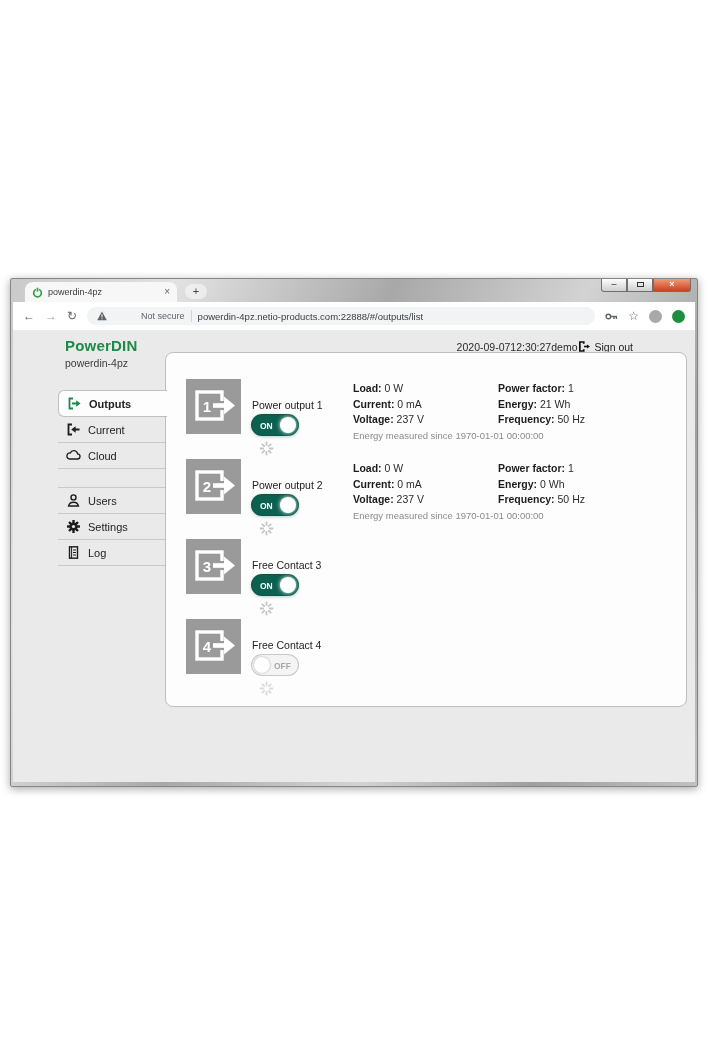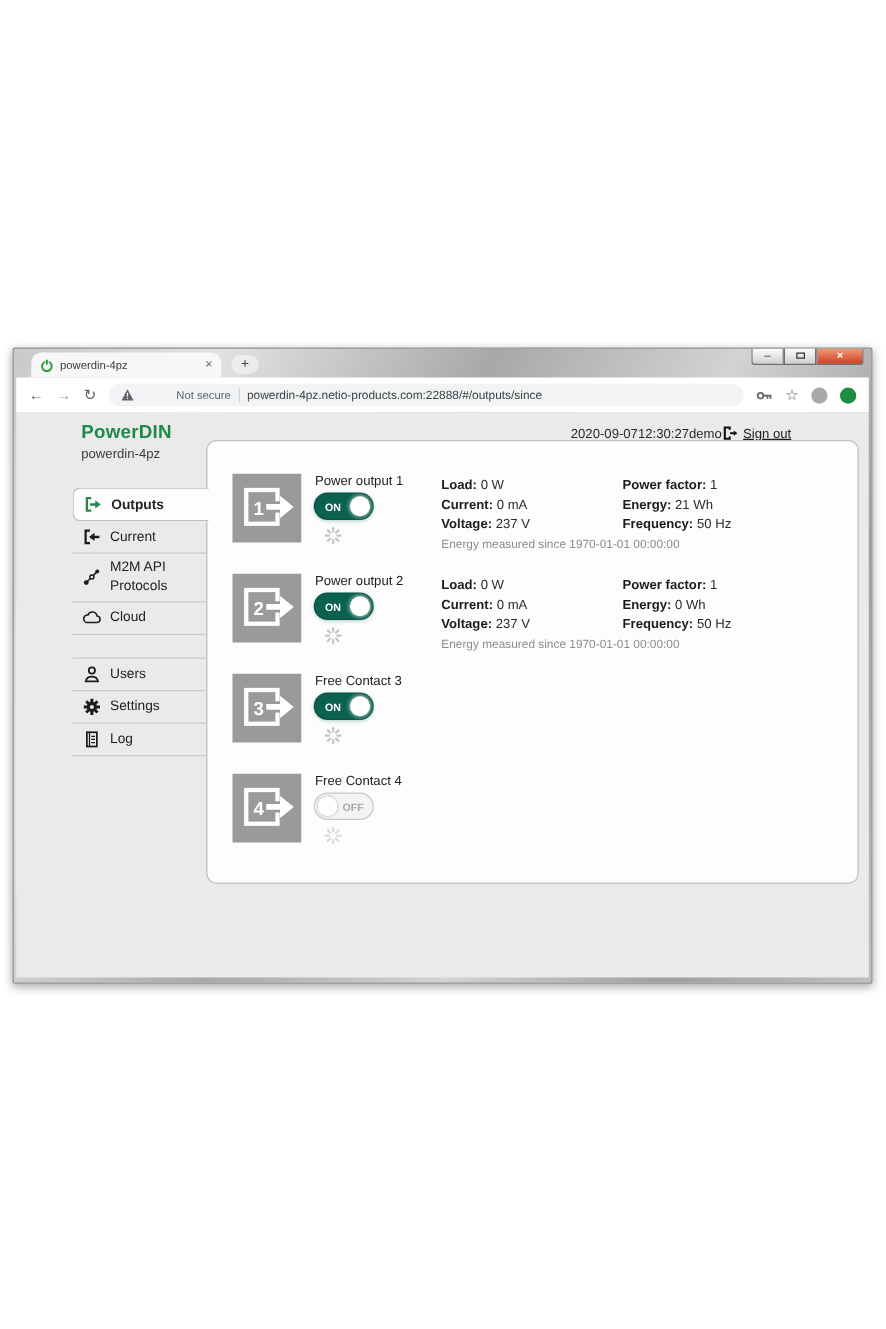--- a/index.html
+++ b/index.html
@@ -60,21 +60,21 @@
   .side-item.twoline .slabel { width:58px; line-height:1.35; }
   .side-spacer { height:19px; border-bottom:1px solid #c9c9c9; }
   .sicon { width:16px; display:flex; justify-content:center; flex:0 0 16px; }
 
   
   .main-panel { position:absolute; left:152px; top:22px; width:522px; height:355px;
     background:#fdfdfd; border:1px solid #bfbfbf; border-radius:8px; z-index:2; }
   .row { position:absolute; left:20px; width:482px; height:76px; }
   .tile { position:absolute; left:0; top:0; width:55px; height:55px; background:#9a9a9a; }
   .ctrl { position:absolute; left:66px; top:0; width:100px; }
-  .row-label { font-size:10.5px; color:#222; white-space:nowrap; }
+  .row-label { font-size:10.5px; color:#222; white-space:nowrap;margin-top:20px; }
   .toggle { position:relative; margin-top:4px; width:46px; height:20px; border-radius:10px; }
   .toggle.on { background:#0b6150; box-shadow:0 0 0 1px #0a5444, 0 1px 4px rgba(11,97,80,.45); }
   .toggle.on .t-label { position:absolute; left:8px; top:6px; font-size:8.5px; font-weight:bold; color:#fff; }
   .toggle.on .knob { position:absolute; right:2px; top:2px; width:16px; height:16px; border-radius:50%;
     background:#fff; box-shadow:0 0 4px rgba(255,255,255,.95); }
   .toggle.off { background:#f4f4f4; box-shadow:0 0 0 1px #c8c8c8; }
   .toggle.off .t-label { position:absolute; right:7px; top:6px; font-size:8.5px; font-weight:bold; color:#a8a8a8; }
   .toggle.off .knob { position:absolute; left:2px; top:2px; width:16px; height:16px; border-radius:50%;
     background:#fff; box-shadow:0 0 2px rgba(0,0,0,.35); }
   .spinner { margin:6px 0 0 7px; }
@@ -117,21 +117,21 @@
     <span class="nav-ic fwd">→</span>
     <span class="nav-ic">↻</span>
     <div class="url-pill">
       <svg width="10" height="10" viewBox="0 0 10 10">
         <polygon points="5,0.4 9.8,9.3 0.2,9.3" fill="#5f6368"></polygon>
         <rect x="4.5" y="3.2" width="1" height="3.2" fill="#f1f3f4"></rect>
         <rect x="4.5" y="7.2" width="1" height="1" fill="#f1f3f4"></rect>
       </svg>
       <span class="sec-label">Not secure</span>
       <span class="pill-div"></span>
-      <span class="url-text">powerdin-4pz.netio-products.com:22888/#/outputs/since</span>
+      <span class="url-text">powerdin-4pz.netio-products.com:22888/#/outputs/list</span>
     </div>
     <svg width="13" height="13" viewBox="0 0 13 13">
       <circle cx="3.4" cy="6.5" r="2.3" fill="none" stroke="#5f6368" stroke-width="1.4"></circle>
       <line x1="5.7" y1="6.5" x2="12" y2="6.5" stroke="#5f6368" stroke-width="1.4"></line>
       <line x1="9" y1="6.5" x2="9" y2="9" stroke="#5f6368" stroke-width="1.4"></line>
       <line x1="11.4" y1="6.5" x2="11.4" y2="9" stroke="#5f6368" stroke-width="1.4"></line>
     </svg>
     <span class="star">☆</span>
     <span class="circ gray"></span>
     <span class="circ green"></span>
@@ -171,31 +171,20 @@
       </div>
       <div class="side-item">
         <span class="sicon">
           <svg width="15" height="15" viewBox="0 0 15 15">
             <path d="M6,2.5 H2.5 V12.5 H6" fill="none" stroke="#1c1c1c" stroke-width="1.8"></path>
             <line x1="8.5" y1="7.5" x2="13.5" y2="7.5" stroke="#1c1c1c" stroke-width="2"></line>
             <polygon points="9.6,4.2 5.2,7.5 9.6,10.8" fill="#1c1c1c"></polygon>
           </svg>
         </span>
         <span class="slabel">Current</span>
-      </div>
-      <div class="side-item twoline">
-        <span class="sicon">
-          <svg width="15" height="15" viewBox="0 0 15 15">
-            <line x1="3" y1="12" x2="11.5" y2="3.5" stroke="#1c1c1c" stroke-width="1.2"></line>
-            <circle cx="3" cy="12" r="1.9" fill="#1c1c1c"></circle>
-            <circle cx="7.5" cy="7.5" r="1.6" fill="#e9e9e9" stroke="#1c1c1c" stroke-width="1.2"></circle>
-            <circle cx="11.8" cy="3.2" r="1.6" fill="#1c1c1c"></circle>
-          </svg>
-        </span>
-        <span class="slabel">M2M API Protocols</span>
       </div>
       <div class="side-item">
         <span class="sicon">
           <svg width="15" height="15" viewBox="0 0 15 15">
             <path d="M3.6,11 h7.6 a2.6,2.6 0 0 0 0.4,-5.2 a3.8,3.8 0 0 0 -7.3,-0.8 a2.9,2.9 0 0 0 -0.7,6 z" fill="none" stroke="#1c1c1c" stroke-width="1.3"></path>
           </svg>
         </span>
         <span class="slabel">Cloud</span>
       </div>
       <div class="side-spacer"></div>

